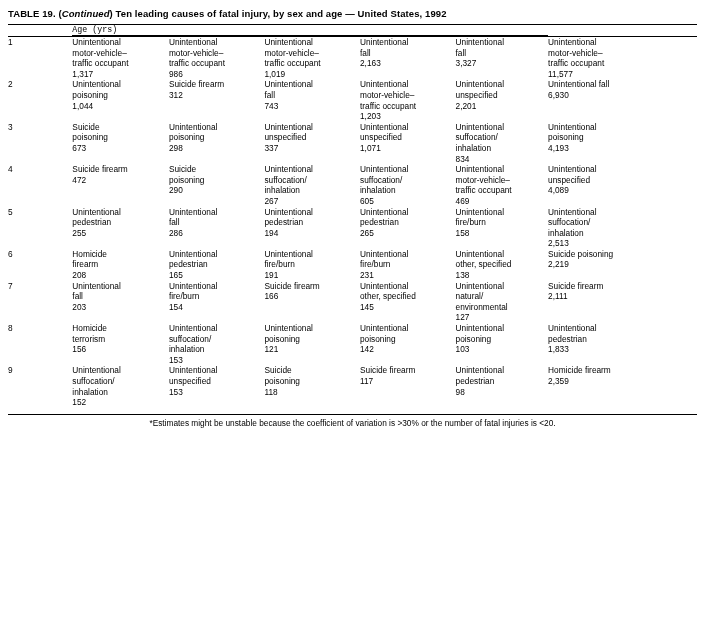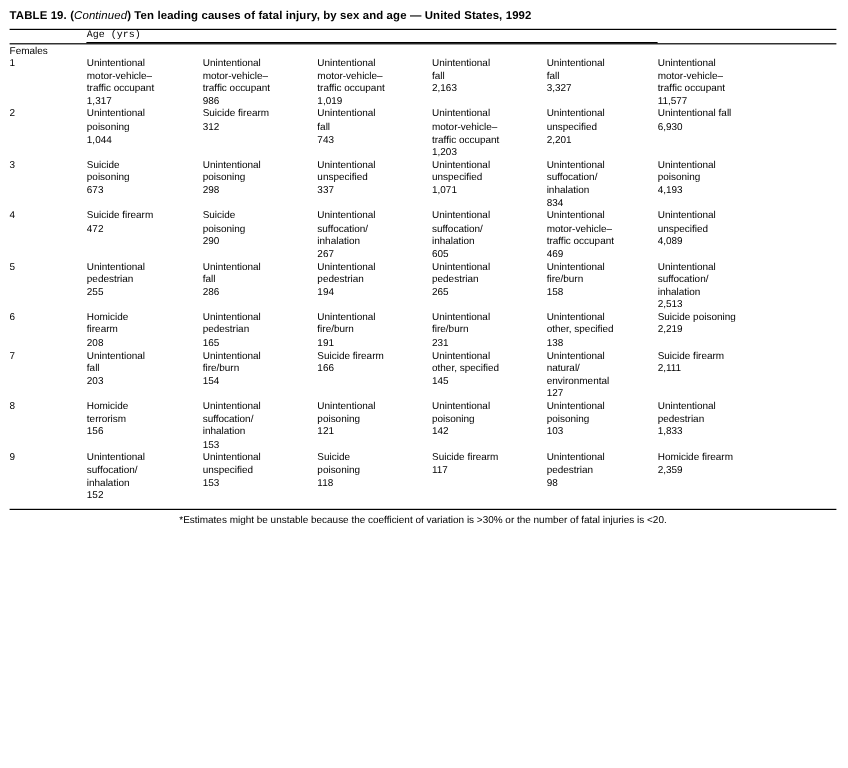--- a/index.html
+++ b/index.html
@@ -23,21 +23,21 @@
   }
   .title {
     font-size: 9.5px;
     font-weight: bold;
     line-height: 12px;
     margin: 2px 0 4px 0;
     letter-spacing: 0.1px;
   }
   .title .cont-italic {
     font-style: italic;
-    font-weight: normal;
+    font-weight: bold;
   }
   .rule-thick {
     border-top: 1.6px solid #000;
     height: 0;
     margin: 0;
   }
   .rule-thin {
     border-top: 0.8px solid #000;
     height: 0;
     margin: 0;
@@ -153,23 +153,20 @@
       <col class="c-rank">
       <col class="c-a">
       <col class="c-b">
       <col class="c-c">
       <col class="c-d">
       <col class="c-e">
       <col class="c-f">
     </colgroup>
 
     <tbody>
-        <tr>
-      <td class="grp-label" colspan="7">Females</td>
-    </tr>
 
     <tr>
       <td class="rank-cell">1</td>
       <td class="cell">Unintentional
 motor-vehicle–
 traffic occupant
 1,317</td>
       <td class="cell">Unintentional
 motor-vehicle–
 traffic occupant

